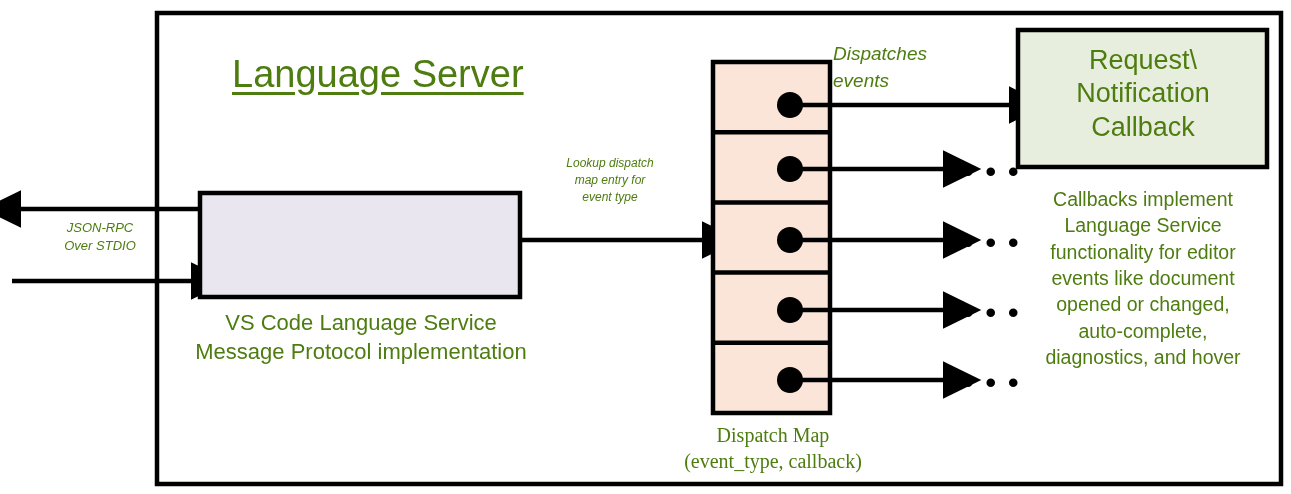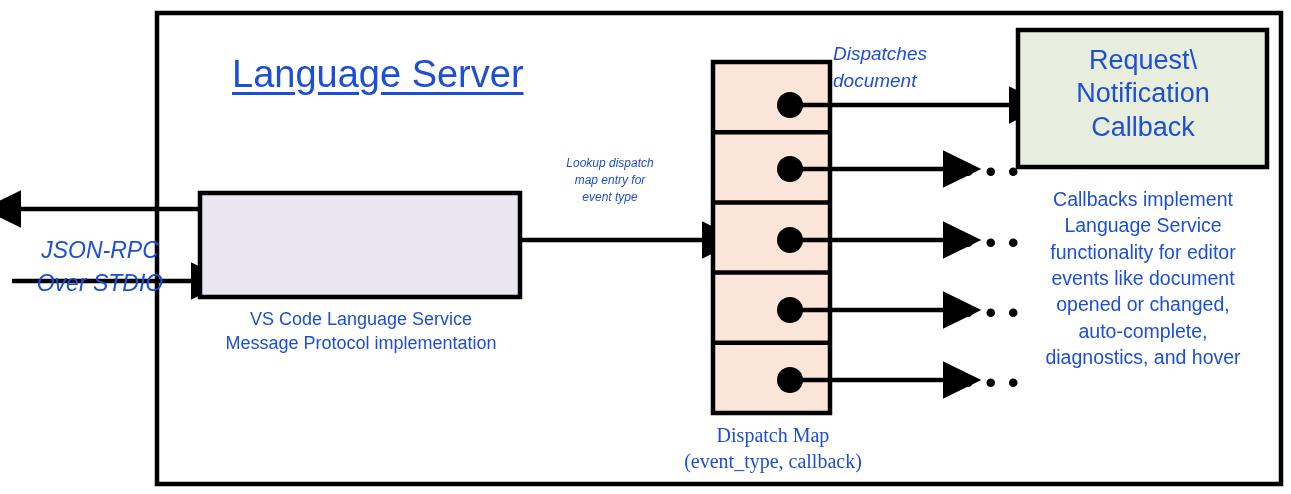--- a/index.html
+++ b/index.html
@@ -21,58 +21,58 @@
     position: absolute;
     left: 0;
     top: 0;
     width: 1291px;
     height: 494px;
   }
   .lbl {
     position: absolute;
     text-align: center;
     line-height: 1.16;
-    color: #1d4ed8;
+    color: #4d7c0f;
     white-space: pre-line;
   }
   .italic { font-style: italic; }
 
   
   #server-title {
     left: 232px;
     top: 52px;
     width: 360px;
     font-size: 38px;
     text-decoration: underline;
     text-underline-offset: 5px;
     text-align: left;
   }
 
   
   #jsonrpc-label {
     left: 20px;
-    top: 234px;
+    top: 219px;
     width: 160px;
-    font-size: 23px;
+    font-size: 13px;
     line-height: 1.42;
   }
 
   
   #reader-box-text {
     left: 202px;
     top: 225px;
     width: 318px;
     font-size: 29px;
     line-height: 1.28;
   }
   #reader-caption {
     left: 185px;
     top: 308px;
     width: 352px;
-    font-size: 18px;
+    font-size: 22px;
     line-height: 1.33;
   }
 
   
   #lookup-label {
     left: 519px;
     top: 155px;
     width: 182px;
     font-size: 12px;
     line-height: 1.4;
@@ -182,21 +182,21 @@
 
 
   <div class="lbl" id="reader-caption">VS Code Language Service
 Message Protocol implementation</div>
 
   <div class="lbl italic" id="lookup-label">Lookup dispatch
 map entry for
 event type</div>
 
   <div class="lbl italic" id="dispatch-label">Dispatches
-document</div>
+events</div>
 
   <div class="lbl" id="dispatchmap-caption">Dispatch Map
 (event_type, callback)</div>
 
   <div class="lbl" id="callback-caption">Callbacks implement
 Language Service
 functionality for editor
 events like document
 opened or changed,
 auto-complete,

